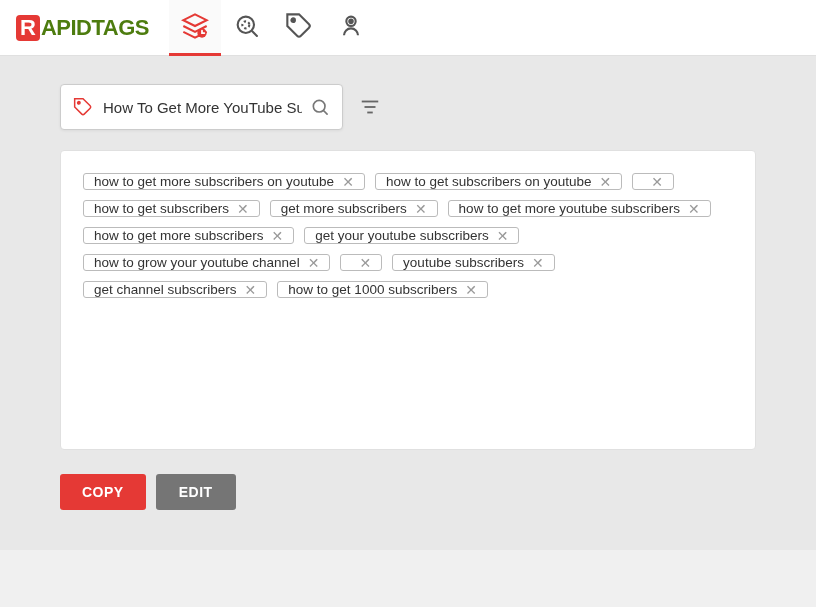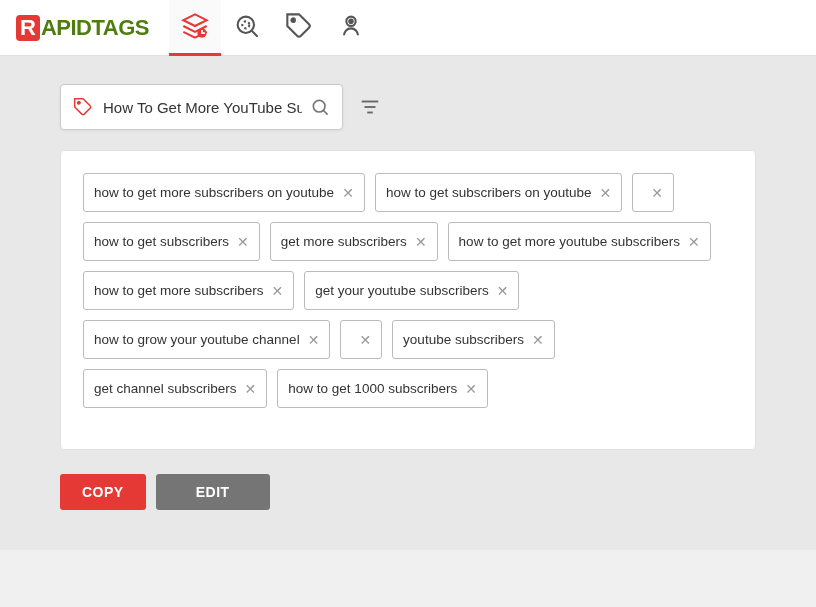--- a/index.html
+++ b/index.html
@@ -144,21 +144,21 @@
       flex-wrap: wrap;
       gap: 10px;
       align-content: flex-start;
     }
 
     .tag-chip {
       display: inline-flex;
       align-items: center;
       border: 1px solid #bbb;
       border-radius: 3px;
-      padding: 11px 10px;
+      padding: 0 10px;
       font-size: 13.5px;
       color: #333;
       background: #fff;
       cursor: default;
       white-space: nowrap;
     }
 
     .tag-chip .remove-x {
       margin-left: 8px;
       color: #999;
@@ -186,21 +186,21 @@
       cursor: pointer;
       letter-spacing: 0.5px;
       text-align: right;
     }
 
     .btn-edit {
       background: #757575;
       color: #fff;
       border: none;
       border-radius: 3px;
-      padding: 10px 40px;
+      padding: 10px 23px;
       font-size: 14px;
       font-weight: 700;
       cursor: pointer;
       letter-spacing: 0.5px;
     }
 
     
     .main-bg {
       background: #e8e8e8;
       min-height: 480px;

